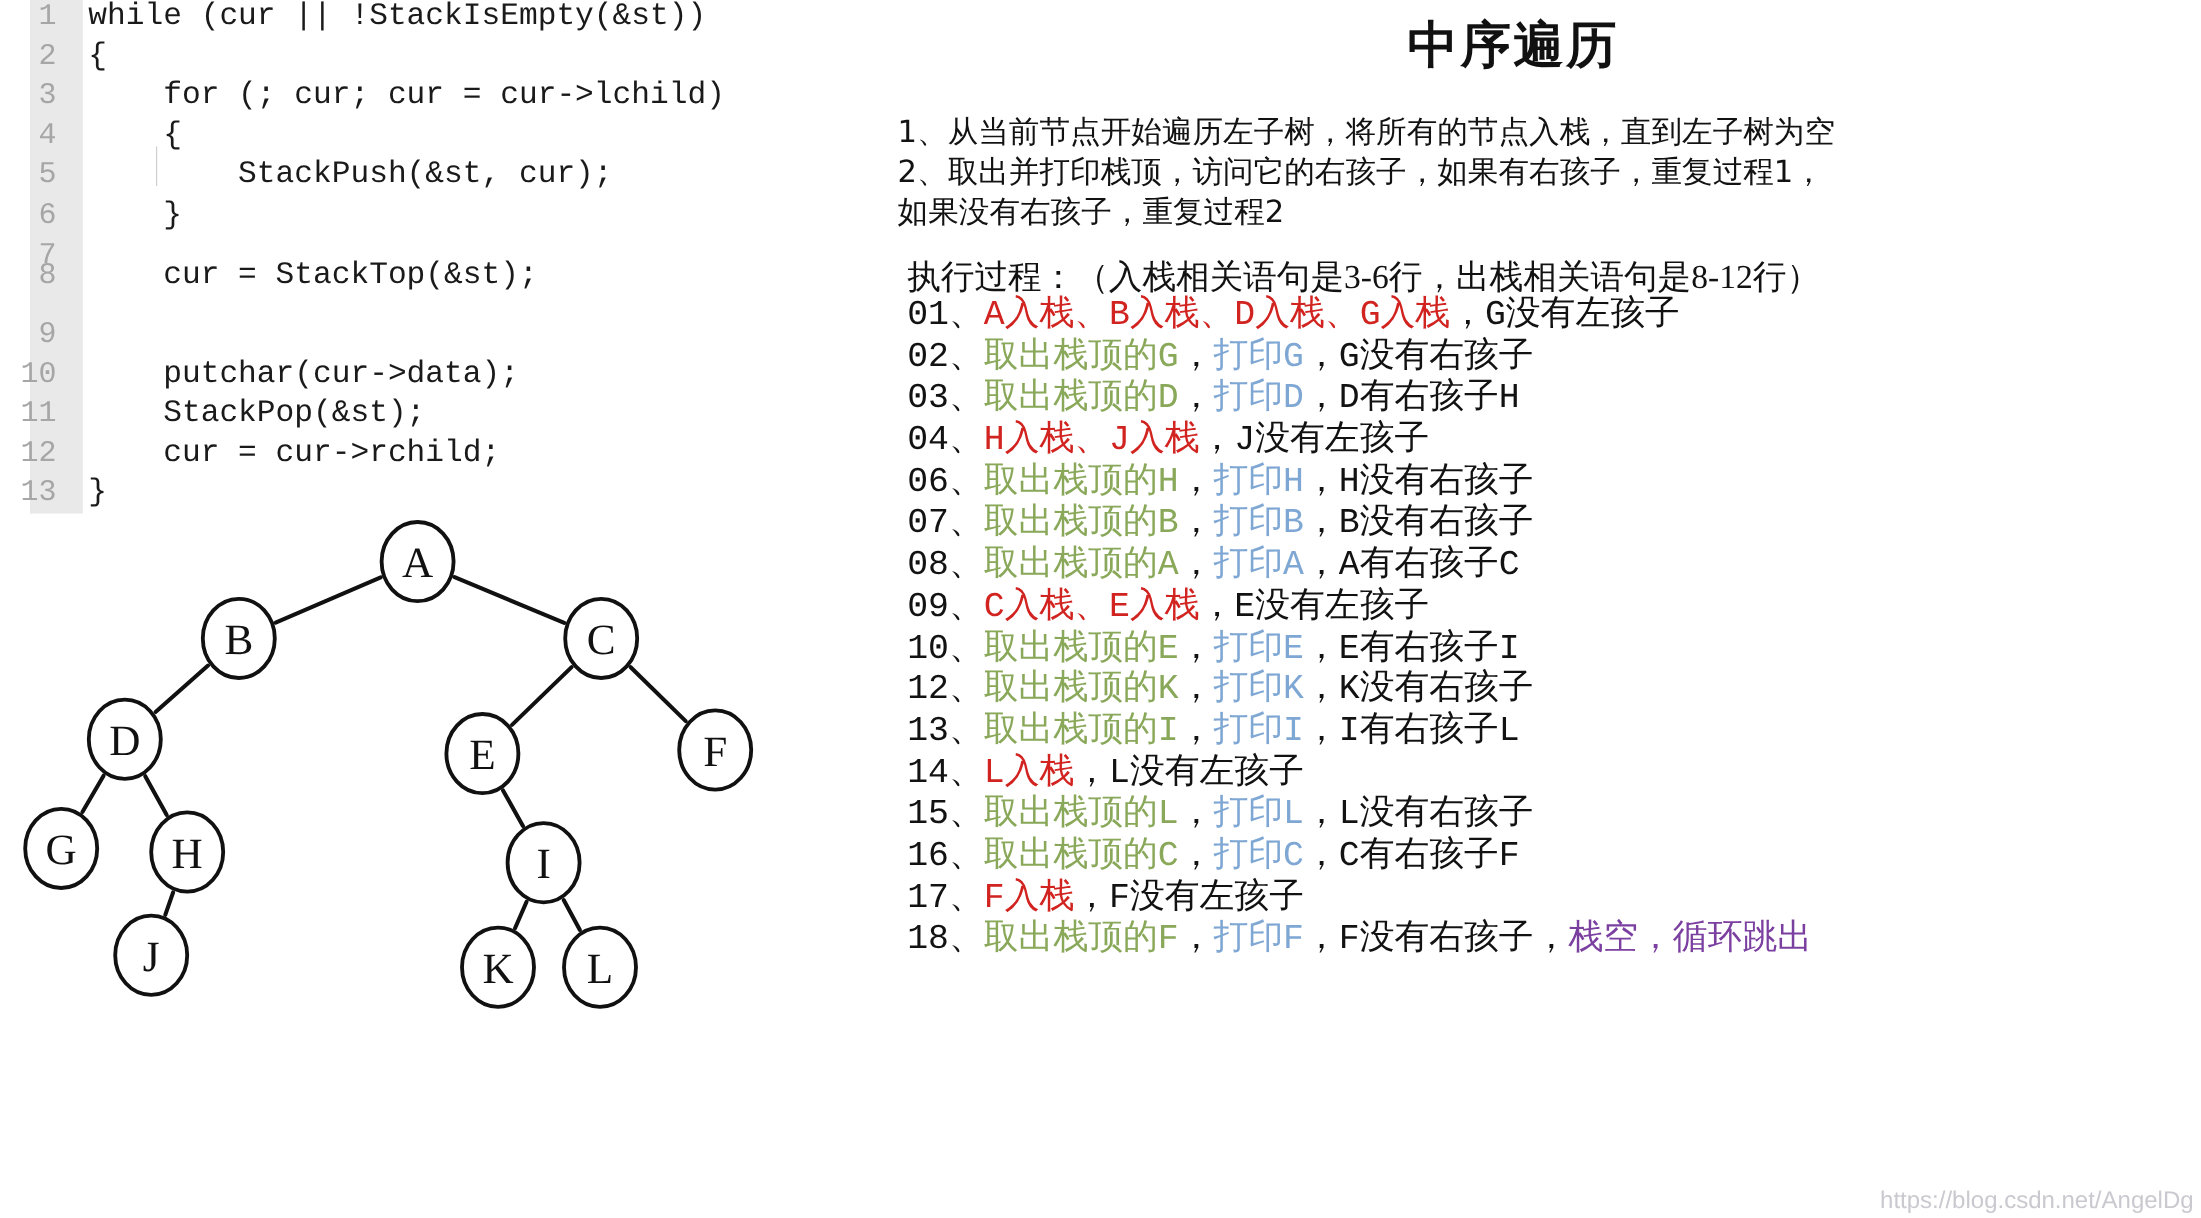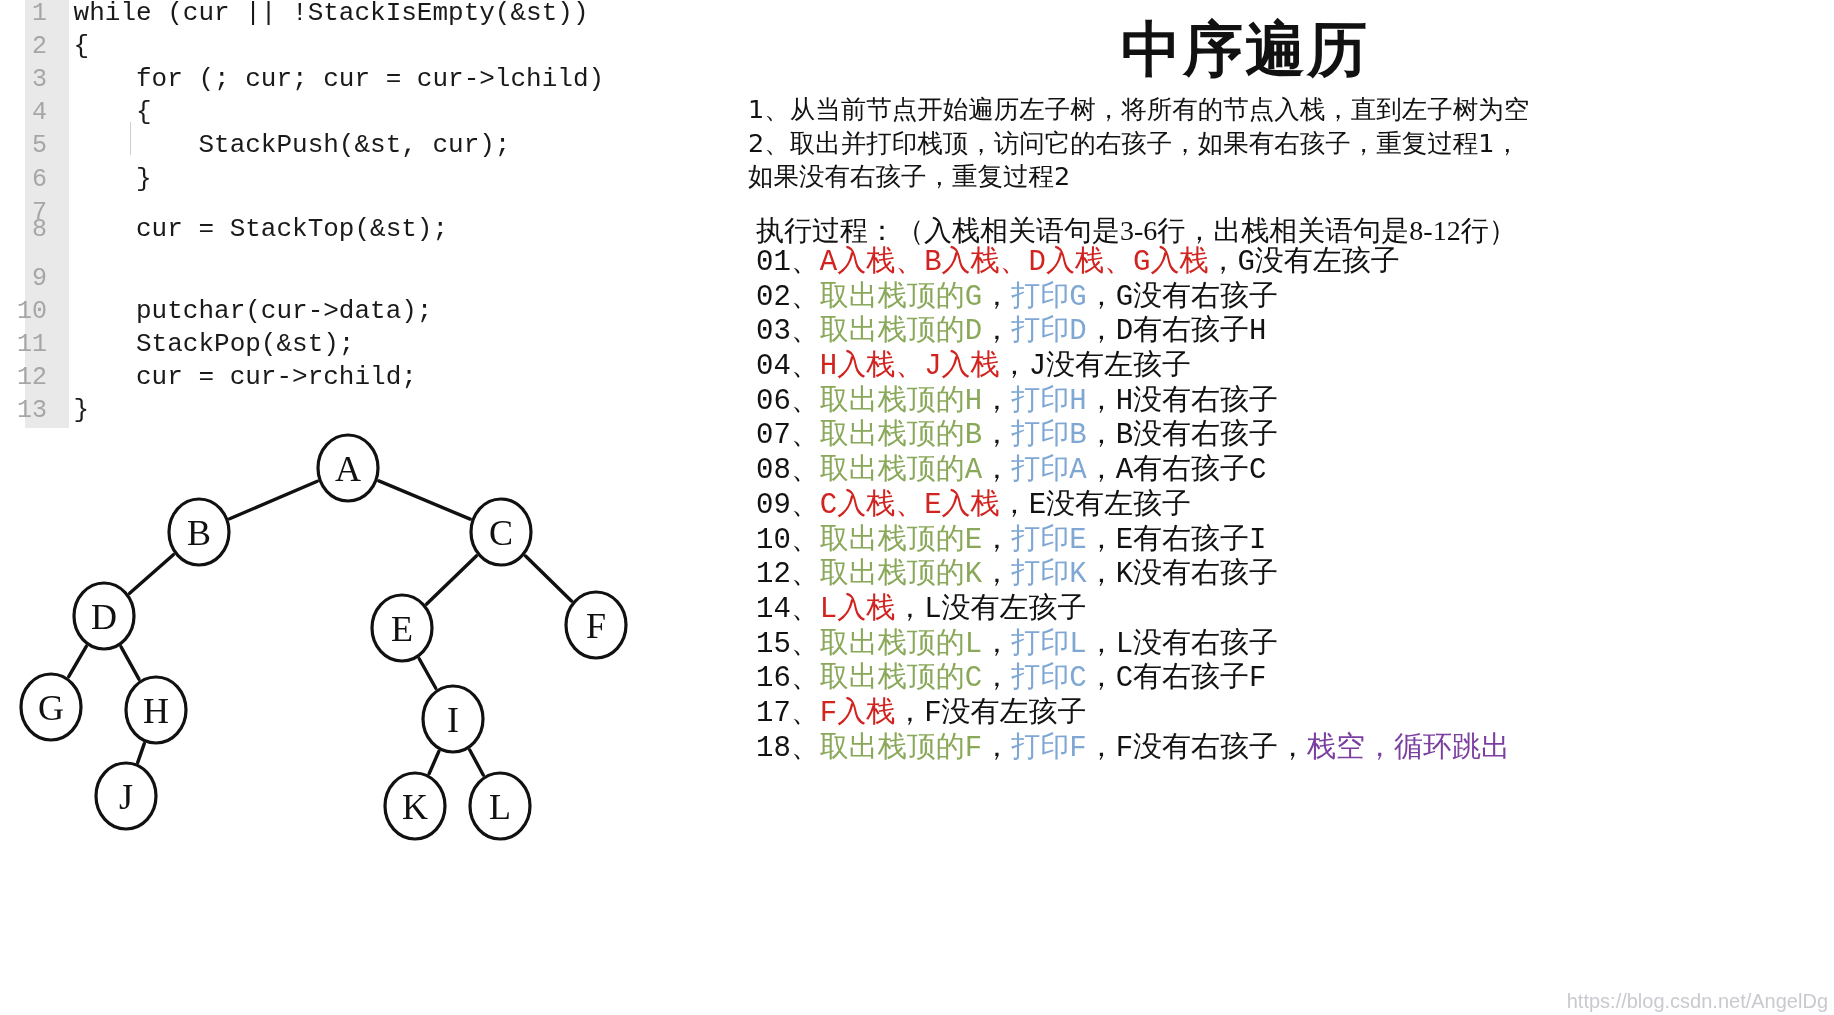--- a/index.html
+++ b/index.html
@@ -92,25 +92,25 @@
   }
 
   
   #right-pane {
     position: absolute;
     left: 740px; top: 0;
     width: 1094px; height: 1015px;
   }
   #doc-title {
     position: absolute;
-    left: 0; top: 10px;
+    left: 16px; top: 10px;
     width: 1010px;
     text-align: center;
     font-family: Liberation Serif, serif;
-    font-size: 60px;
+    font-size: 42px;
     font-weight: 700;
     color: #111111;
     letter-spacing: 2px;
   }
   .desc-line {
     position: absolute;
     left: 8px;
     font-family: "DejaVu Sans", sans-serif;
     font-size: 25.5px;
     color: #121212;
@@ -270,20 +270,21 @@
       <div class="step-row"><span class="seg-plain">01、</span><span class="seg-push">A入栈、B入栈、D入栈、G入栈</span><span class="seg-plain">，G没有左孩子</span></div>
       <div class="step-row"><span class="seg-plain">02、</span><span class="seg-pop">取出栈顶的G</span><span class="seg-plain">，</span><span class="seg-print">打印G</span><span class="seg-plain">，G没有右孩子</span></div>
       <div class="step-row"><span class="seg-plain">03、</span><span class="seg-pop">取出栈顶的D</span><span class="seg-plain">，</span><span class="seg-print">打印D</span><span class="seg-plain">，D有右孩子H</span></div>
       <div class="step-row"><span class="seg-plain">04、</span><span class="seg-push">H入栈、J入栈</span><span class="seg-plain">，J没有左孩子</span></div>
       <div class="step-row"><span class="seg-plain">06、</span><span class="seg-pop">取出栈顶的H</span><span class="seg-plain">，</span><span class="seg-print">打印H</span><span class="seg-plain">，H没有右孩子</span></div>
       <div class="step-row"><span class="seg-plain">07、</span><span class="seg-pop">取出栈顶的B</span><span class="seg-plain">，</span><span class="seg-print">打印B</span><span class="seg-plain">，B没有右孩子</span></div>
       <div class="step-row"><span class="seg-plain">08、</span><span class="seg-pop">取出栈顶的A</span><span class="seg-plain">，</span><span class="seg-print">打印A</span><span class="seg-plain">，A有右孩子C</span></div>
       <div class="step-row"><span class="seg-plain">09、</span><span class="seg-push">C入栈、E入栈</span><span class="seg-plain">，E没有左孩子</span></div>
       <div class="step-row"><span class="seg-plain">10、</span><span class="seg-pop">取出栈顶的E</span><span class="seg-plain">，</span><span class="seg-print">打印E</span><span class="seg-plain">，E有右孩子I</span></div>
       <div class="step-row"><span class="seg-plain">12、</span><span class="seg-pop">取出栈顶的K</span><span class="seg-plain">，</span><span class="seg-print">打印K</span><span class="seg-plain">，K没有右孩子</span></div>
+      <div class="step-row"><span class="seg-plain">13、</span><span class="seg-pop">取出栈顶的I</span><span class="seg-plain">，</span><span class="seg-print">打印I</span><span class="seg-plain">，I有右孩子L</span></div>
       <div class="step-row"><span class="seg-plain">14、</span><span class="seg-push">L入栈</span><span class="seg-plain">，L没有左孩子</span></div>
       <div class="step-row"><span class="seg-plain">15、</span><span class="seg-pop">取出栈顶的L</span><span class="seg-plain">，</span><span class="seg-print">打印L</span><span class="seg-plain">，L没有右孩子</span></div>
       <div class="step-row"><span class="seg-plain">16、</span><span class="seg-pop">取出栈顶的C</span><span class="seg-plain">，</span><span class="seg-print">打印C</span><span class="seg-plain">，C有右孩子F</span></div>
       <div class="step-row"><span class="seg-plain">17、</span><span class="seg-push">F入栈</span><span class="seg-plain">，F没有左孩子</span></div>
       <div class="step-row"><span class="seg-plain">18、</span><span class="seg-pop">取出栈顶的F</span><span class="seg-plain">，</span><span class="seg-print">打印F</span><span class="seg-plain">，F没有右孩子，</span><span class="seg-end">栈空，循环跳出</span></div>
     </div>
 
   <div id="watermark">https://blog.csdn.net/AngelDg</div>
 
 </div>

